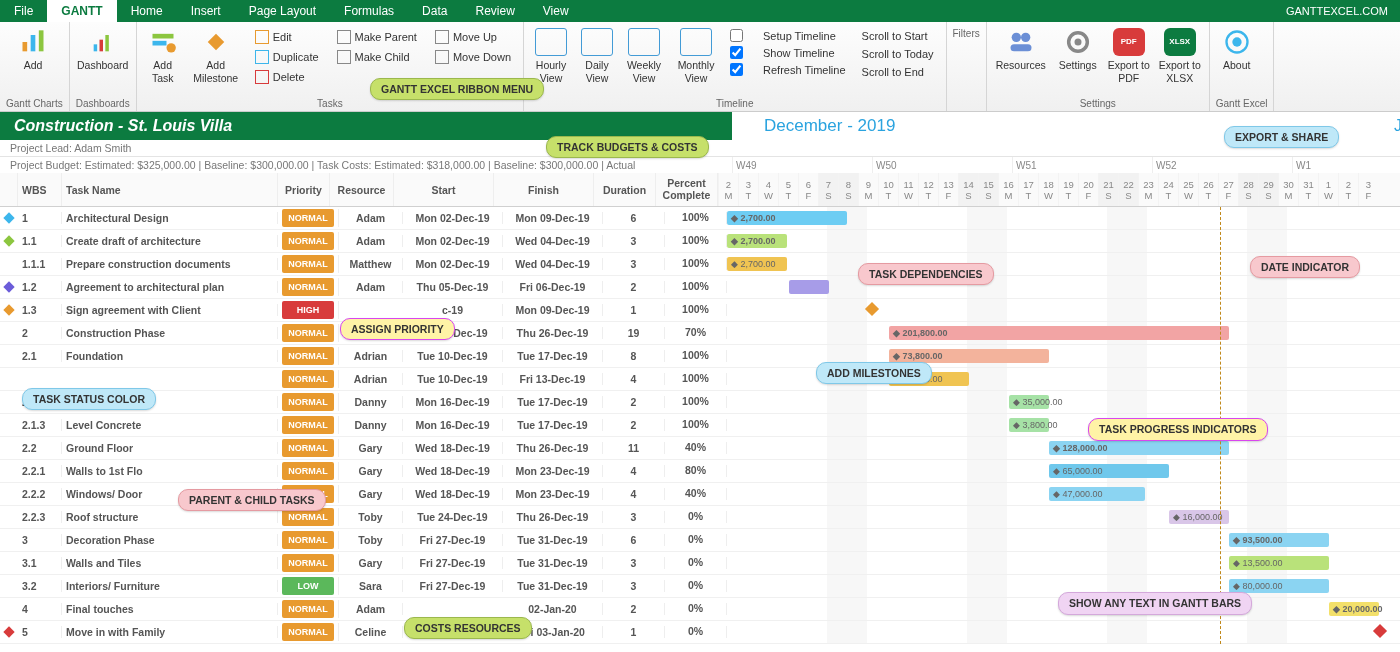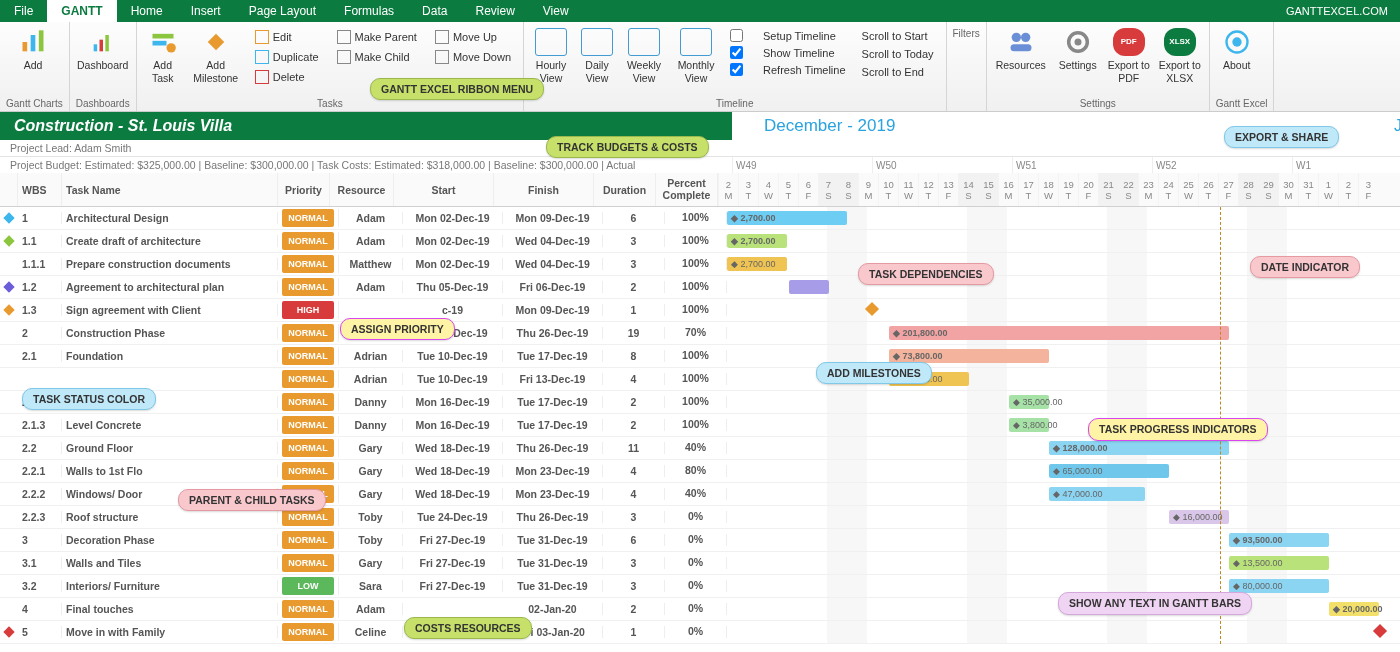--- a/index.html
+++ b/index.html
@@ -5,21 +5,21 @@
     * { margin: 0; padding: 0; box-sizing: border-box; font-family: 'Segoe UI', Arial, sans-serif; }
     body { width: 1400px; height: 652px; overflow: hidden; background: #fff; font-size: 11px; color: #333; position: relative; }
     .topbar { display: flex; background: #0c7b40; height: 22px; align-items: stretch; }
     .topbar .tab { padding: 0 14px; display: flex; align-items: center; color: #fff; font-size: 12px; cursor: pointer; }
     .topbar .tab.active { background: #fff; color: #0c7b40; font-weight: 600; }
     .topbar .brand { margin-left: auto; color: #fff; font-size: 11px; padding: 0 12px; display: flex; align-items: center; }
     .ribbon { display: flex; background: linear-gradient(#fdfdfd, #f0f0f0); border-bottom: 1px solid #ccc; height: 90px; }
     .ribbon-group { display: flex; flex-direction: column; border-right: 1px solid #d5d5d5; padding: 4px 6px 2px; }
     .ribbon-buttons { display: flex; gap: 6px; flex: 1; align-items: flex-start; }
     .ribbon-btn-big { display: flex; flex-direction: column; align-items: center; justify-content: flex-start; width: 54px; padding-top: 2px; cursor: pointer; font-size: 10.5px; text-align: center; line-height: 1.2; gap: 3px; }
-    .ribbon-btn-big .icon { width: 32px; height: 28px; border-radius: 12px; display: flex; align-items: center; justify-content: center; }
+    .ribbon-btn-big .icon { width: 32px; height: 28px; border-radius: 6px; display: flex; align-items: center; justify-content: center; }
     .ribbon-btn-big .icon svg { width: 28px; height: 28px; }
     .ribbon-mini-col { display: flex; flex-direction: column; gap: 2px; padding-top: 2px; }
     .ribbon-mini { display: flex; align-items: center; gap: 4px; font-size: 11px; padding: 2px 6px; cursor: pointer; white-space: nowrap; }
     .ribbon-mini .ic { width: 14px; height: 14px; border: 1px solid #888; display: inline-block; }
     .ribbon-group-label { font-size: 10px; color: #666; text-align: center; padding: 2px 0 0; }
     .chk { display: flex; align-items: center; gap: 20px; font-size: 11px; padding: 1px 4px; }
     .chk input { width: 13px; height: 13px; }
     .title-row { display: flex; align-items: center; height: 28px; }
     .title-left { background: #0c7b40; color: #fff; font-size: 16px; font-style: italic; font-weight: 600; padding: 0 14px; flex: 0 0 732px; display: flex; align-items: center; height: 100%; }
     .title-mid { flex: 0 0 650px; padding-left: 32px; color: #2aa3df; font-size: 17px; display: flex; align-items: center; }

